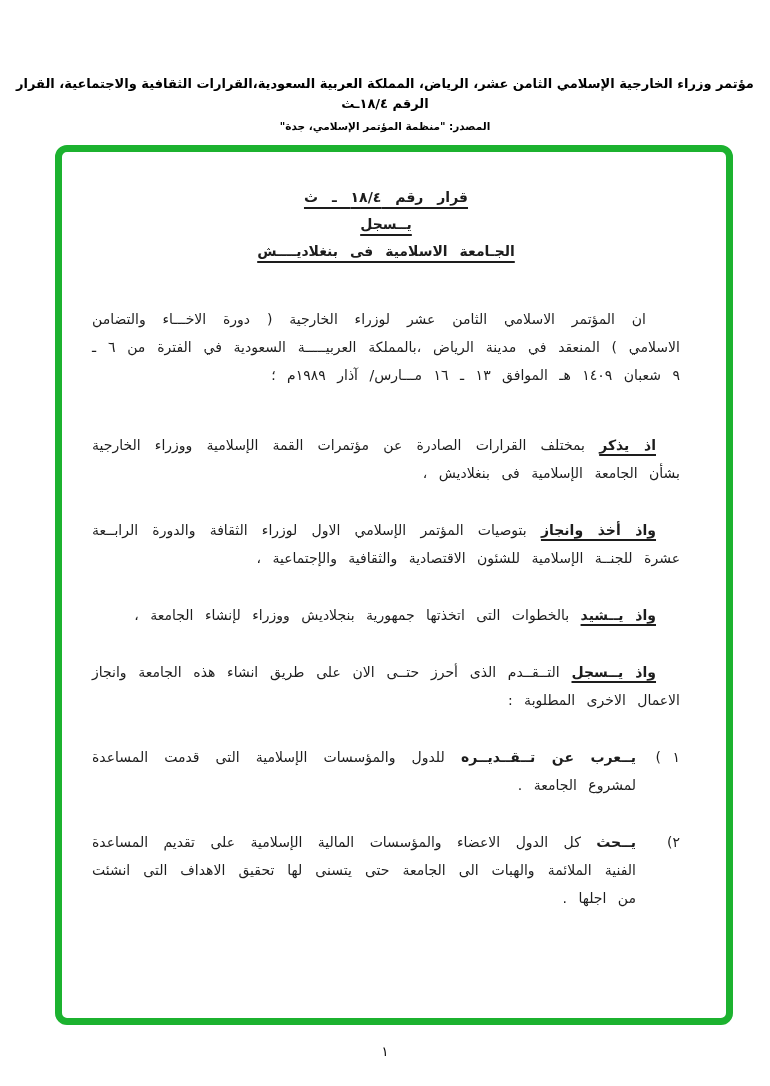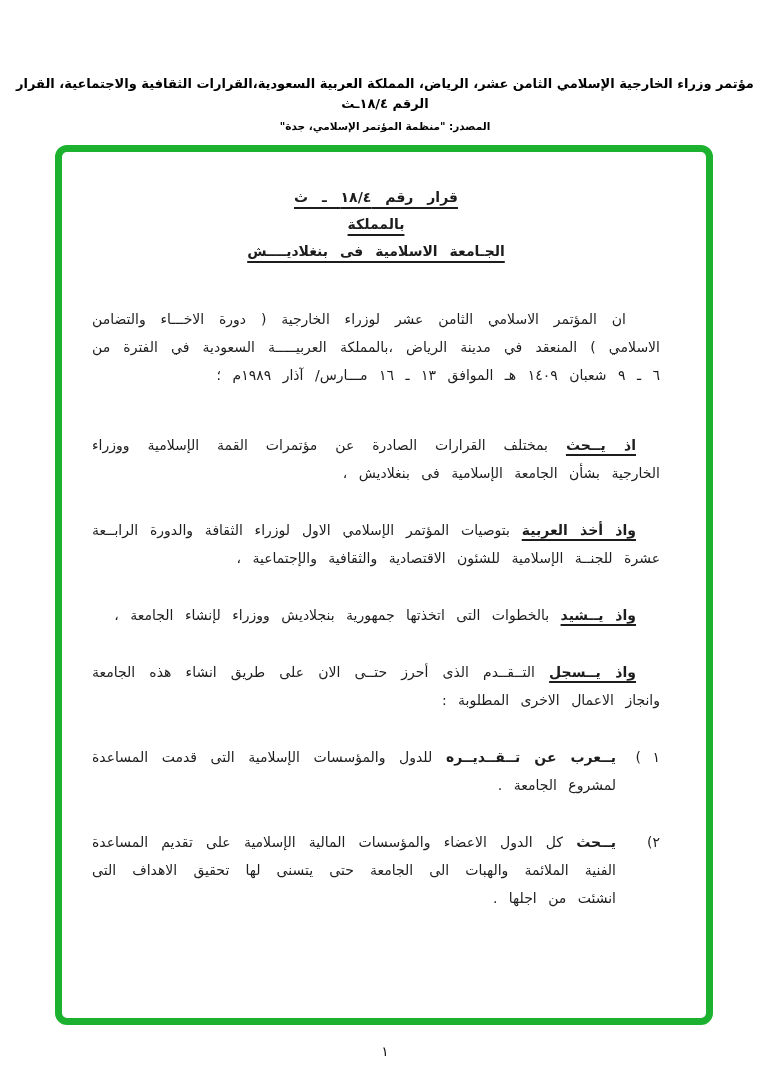--- a/index.html
+++ b/index.html
@@ -12,20 +12,21 @@
   .doc-header { position:absolute; top:74px; left:0; width:770px; text-align:center; direction:rtl; }
   .hdr-line1 { font-size:13px; font-weight:bold; color:#000; letter-spacing:0; line-height:20px; padding:0 12px; }
   .hdr-line2 { font-size:10.5px; font-weight:bold; color:#000; margin-top:6px; }
 
   
   .green-frame {
     position:absolute; left:55px; top:145px;
     width:644px; height:866px;
     border:7px solid #1cb22f; border-radius:12px;
     background:#fff;
+    padding-left:20px;
   }
 
   .doc-body {
     position:absolute; left:0; top:0; right:0; bottom:0;
     padding:32px 46px 0 30px;
     direction:rtl; text-align:right;
     font-size:14px; line-height:28px;
     word-spacing:7px; letter-spacing:0.4px;
     overflow:hidden;
   }
@@ -57,29 +58,29 @@
 <div class="doc-header">
   <div class="hdr-line1">مؤتمر وزراء الخارجية الإسلامي الثامن عشر، الرياض، المملكة العربية السعودية،القرارات الثقافية والاجتماعية، القرار الرقم ١٨/٤ـث</div>
   <div class="hdr-line2">المصدر:  "منظمة المؤتمر الإسلامي، جدة"</div>
 </div>
 
 <div class="green-frame">
   <div class="doc-body">
 
     <div class="title-block">
       <div class="t-line"><span class="t-underline t-num">قرار رقم ١٨/٤ ـ ث</span></div>
-      <div class="t-line"><span class="t-underline">بالمملكة</span></div>
+      <div class="t-line"><span class="t-underline">يــسجل</span></div>
       <div class="t-line"><span class="t-underline">الجـامعة الاسلامية فى بنغلاديــــش</span></div>
     </div>
 
     <p class="para para-first"><span>ان المؤتمر الاسلامي الثامن عشر لوزراء الخارجية ( دورة الاخـــاء والتضامن الاسلامي ) المنعقد في مدينة الرياض ،بالمملكة العربيـــــة السعودية في الفترة من ٦ ـ ٩ شعبان ١٤٠٩ هـ الموافق ١٣ ـ ١٦ مـــارس/ آذار ١٩٨٩م ؛</span></p>
 
-    <p class="para"><span class="lead">اذ يــحث</span> <span>بمختلف القرارات الصادرة عن مؤتمرات القمة الإسلامية ووزراء الخارجية بشأن الجامعة الإسلامية فى بنغلاديش ،</span></p>
+    <p class="para"><span class="lead">اذ يذكر</span> <span>بمختلف القرارات الصادرة عن مؤتمرات القمة الإسلامية ووزراء الخارجية بشأن الجامعة الإسلامية فى بنغلاديش ،</span></p>
 
-    <p class="para"><span class="lead">واذ أخذ العربية</span> <span>بتوصيات المؤتمر الإسلامي الاول لوزراء الثقافة والدورة الرابــعة عشرة للجنــة الإسلامية للشئون الاقتصادية والثقافية والإجتماعية ،</span></p>
+    <p class="para"><span class="lead">واذ أخذ وانجاز</span> <span>بتوصيات المؤتمر الإسلامي الاول لوزراء الثقافة والدورة الرابــعة عشرة للجنــة الإسلامية للشئون الاقتصادية والثقافية والإجتماعية ،</span></p>
 
 
     <p class="para"><span class="lead">واذ يــشيد</span> <span>بالخطوات التى اتخذتها جمهورية بنجلاديش ووزراء لإنشاء الجامعة ،</span></p>
 
     <p class="para"><span class="lead">واذ يــسجل</span> <span>التــقــدم الذى أحرز حتــى الان على طريق انشاء هذه الجامعة وانجاز الاعمال الاخرى المطلوبة :</span></p>
 
     <div class="item">
       <span class="item-marker">١ )</span>
       <p class="item-text"><span class="item-lead">يــعرب عن تــقــديــره</span> <span>للدول والمؤسسات الإسلامية التى قدمت المساعدة لمشروع الجامعة .</span></p>
     </div>

